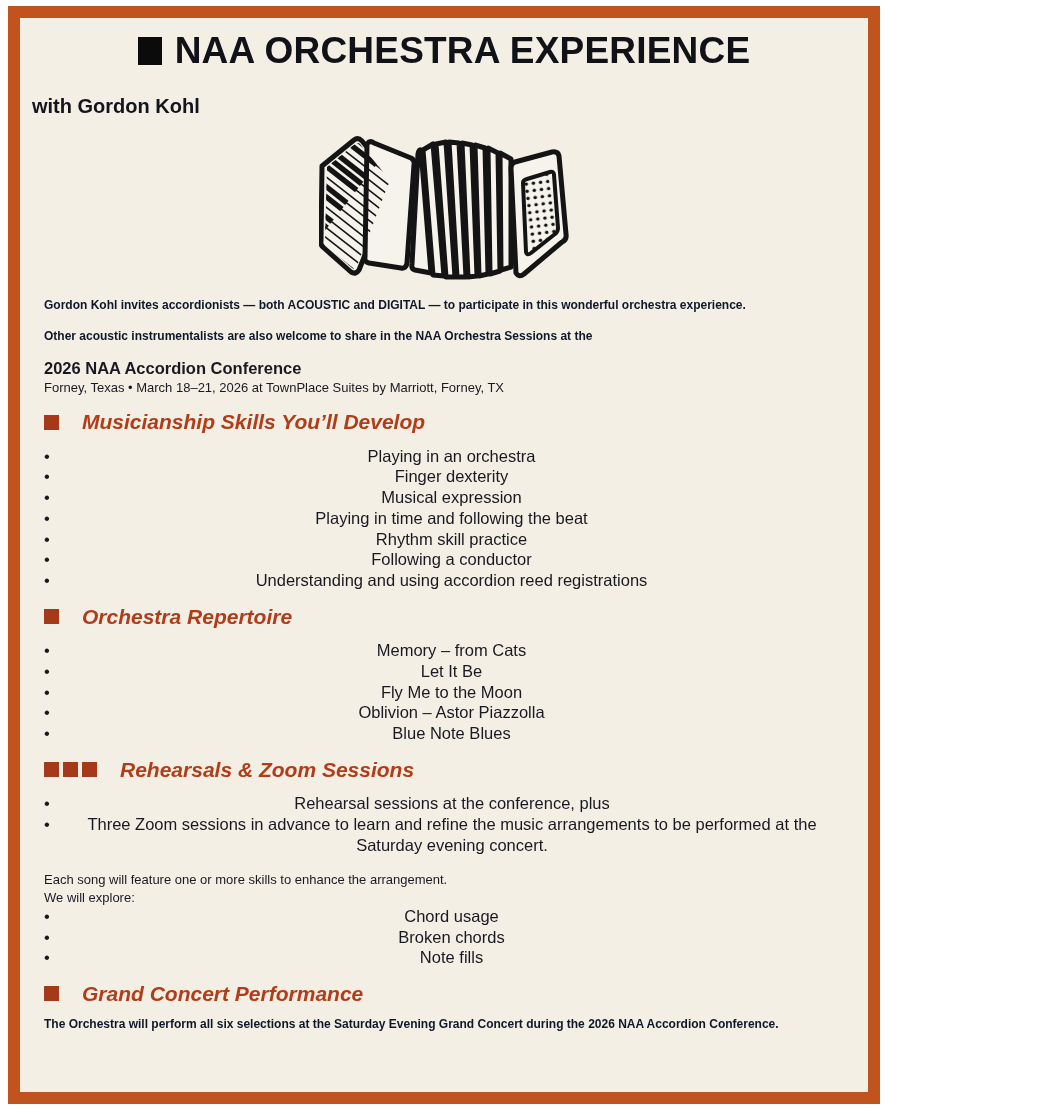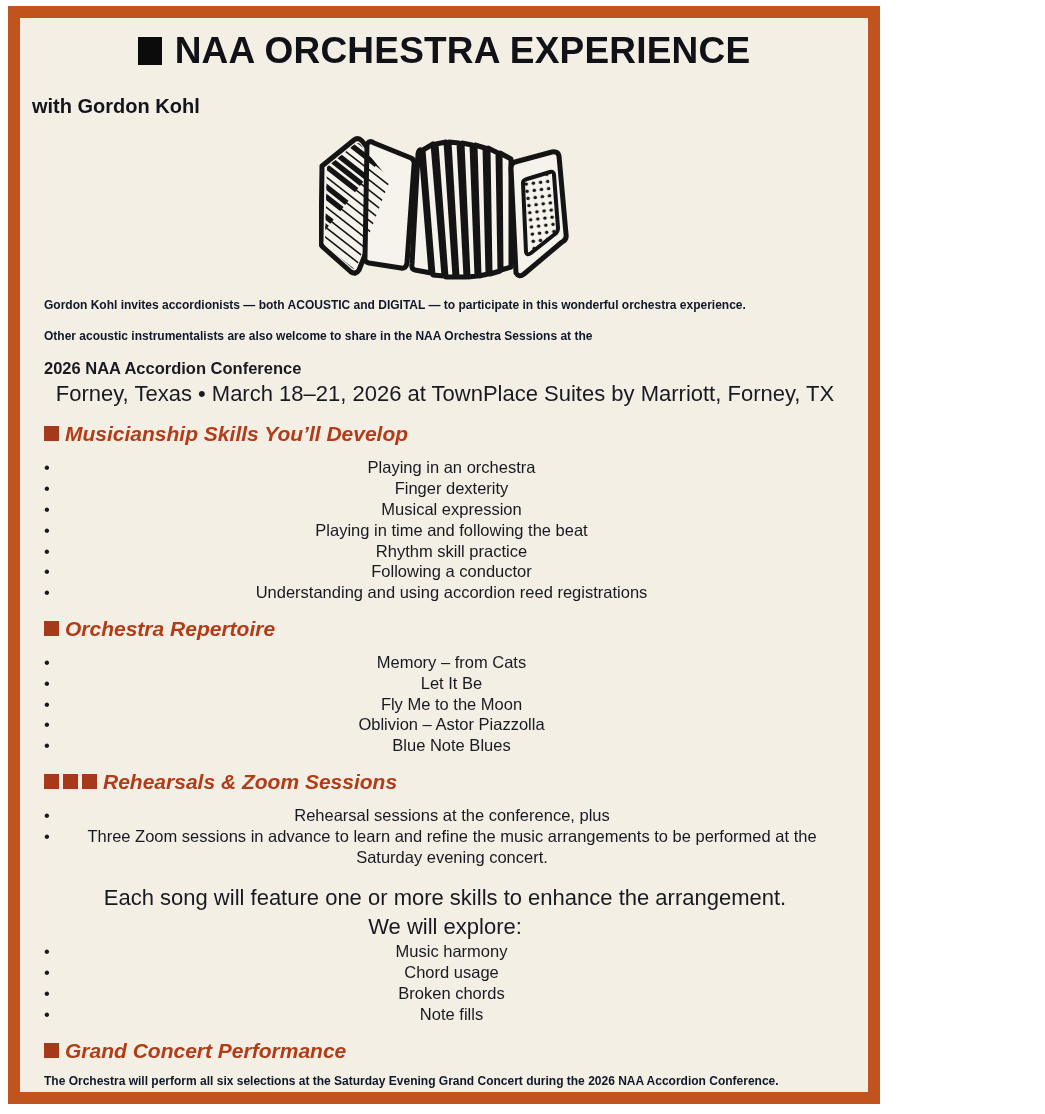--- a/index.html
+++ b/index.html
@@ -85,31 +85,30 @@
   .venue-block {
     margin: 0 0 10px 0;
   }
   .venue-title {
     font-size: 16.5px;
     font-weight: bold;
     color: #191921;
     line-height: 1.32;
   }
   .venue-line {
-    font-size: 22px;
+    font-size: 13px;
     color: #191921;
     line-height: 1.32;
-    text-align: center;
   }
 
   
   .section-head {
     display: flex;
     align-items: center;
-    gap: 6px;
+    gap: 23px;
     margin: 14px 0 12px 0;
   }
   .sq-group { display: flex; gap: 4px; flex: none; }
   .sq {
     width: 15px;
     height: 15px;
     background: #a5391a;
     display: block;
   }
   .section-head-text {
@@ -283,21 +282,20 @@
         <span class="section-head-text">Rehearsals &amp; Zoom Sessions</span>
       </div>
       <ul class="blist wide">
         <li>Rehearsal sessions at the conference, plus</li>
         <li>Three Zoom sessions in advance to learn and refine the music arrangements to be performed at the Saturday evening concert.</li>
       </ul>
       <div class="gap-sm"></div>
       <div class="venue-line">Each song will feature one or more skills to enhance the arrangement.</div>
       <div class="venue-line">We will explore:</div>
       <ul class="blist">
-        <li>Music harmony</li>
         <li>Chord usage</li>
         <li>Broken chords</li>
         <li>Note fills</li>
       </ul>
 
       <div class="section-head">
         <span class="sq-group">
           <span class="sq"></span>
         </span>
         <span class="section-head-text">Grand Concert Performance</span>

